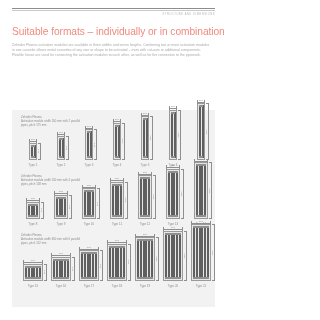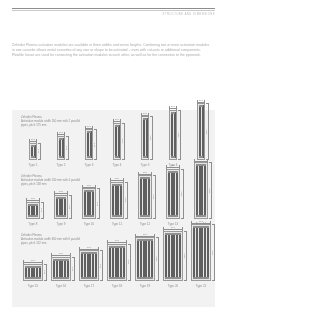--- a/index.html
+++ b/index.html
@@ -102,20 +102,21 @@
 <body>
 
 <div class="page">
 
   <div class="header">
     <div class="header-rule"></div>
     <div class="header-rule2"></div>
     <div class="header-meta">STRUCTURE AND DIMENSIONS</div>
   </div>
 
+  <div class="title">Suitable formats – individually or in combination</div>
 
   <div class="intro">Zehnder Flexma activation modules are available in three widths and seven lengths. Combining two or more activation modules in one cassette allows metal cassettes of any size or shape to be activated – even with cut-outs or additional components. Flexible hoses are used for connecting the activation modules to each other, as well as for the connection to the pipework.</div>
 
   <div class="panel" id="panel">
       <div class="group-head" style="top: 6px;"><div class="group-brand">Zehnder Flexma</div><div style="white-space: pre-line;">Activation module width 260 mm with 2 parallel
 pipes, pitch 175 mm</div></div>
       <div class="row" style="top: -3px; height: 60px;">
         <div class="cell" style="width: 28px;">
           <div class="mod-wrap" style="width: 7.5px; height: 17px;">
             <div class="mod" style="width: 100%; height: 100%;">

